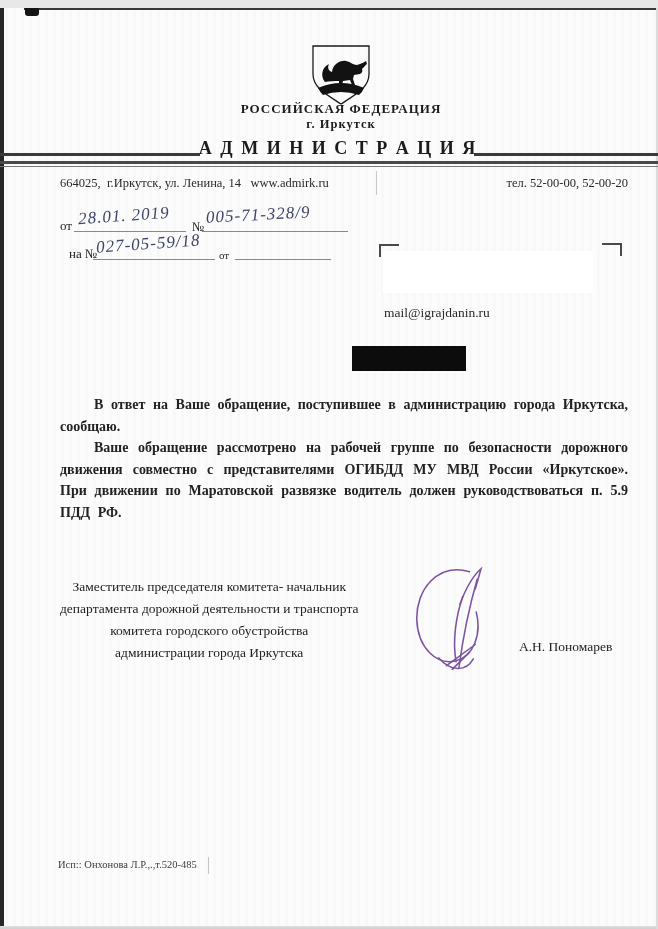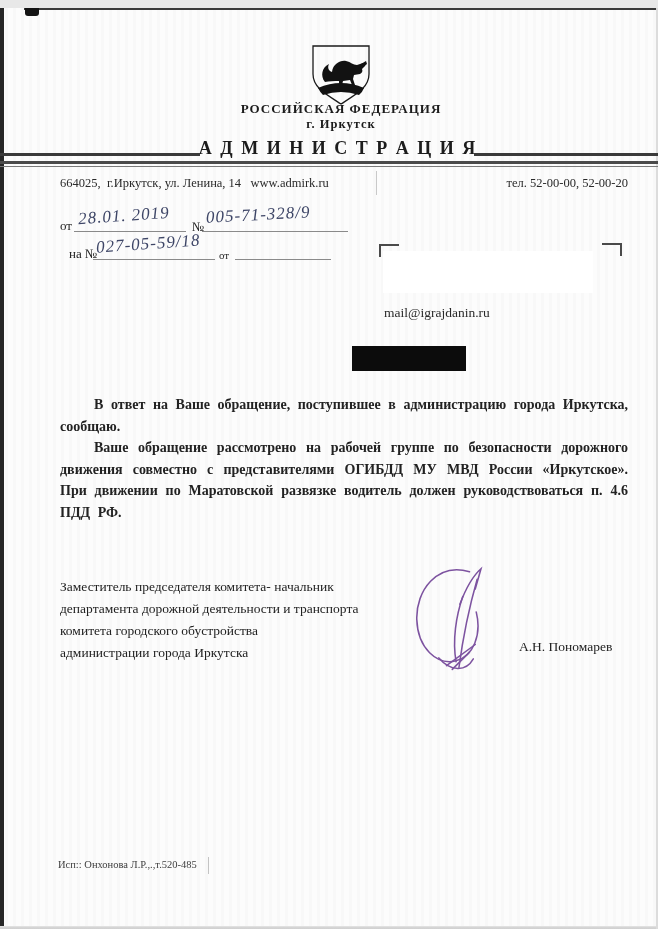--- a/index.html
+++ b/index.html
@@ -44,21 +44,21 @@
   .email{position:absolute;left:384px;top:297px;font-size:13.5px;color:#2a2a2a;}
   .redact-black{position:absolute;left:352px;top:338px;width:114px;height:25px;background:var(--redaction,#0c0c0c);}
 
   
   .body-text{position:absolute;left:60px;top:386px;width:568px;font-size:14px;line-height:21.5px;
     text-align:justify;color:#222;word-spacing:4px;font-weight:bold;}
   .body-text p{margin:0;text-indent:34px;}
 
   
   .sig-title{position:absolute;left:60px;top:568px;font-size:13.5px;line-height:22px;color:#222;}
-  .sig-title div{white-space:nowrap;}
+  .sig-title div{white-space:nowrap;text-align:center;}
   .sig-svg{position:absolute;left:408px;top:556px;width:100px;height:115px;}
   .sig-name{position:absolute;left:519px;top:631px;font-size:13.5px;color:#222;}
 
   
   .executor{position:absolute;left:58px;top:851px;font-size:10.5px;color:#3d3d3d;}
   .executor-tick{position:absolute;left:208px;top:849px;width:1px;height:17px;background:#c4c4c4;}
 </style>
 </head>
 <body>
 
@@ -104,21 +104,21 @@
   <div class="uline" style="left:235px;top:251px;width:96px;"></div>
 
   <div class="bracket tl"></div>
   <div class="bracket tr"></div>
   <div class="redact-white"></div>
   <div class="email">mail@igrajdanin.ru</div>
   <div class="redact-black"></div>
 
   <div class="body-text">
     <p>В ответ на Ваше обращение, поступившее в администрацию города Иркутска, сообщаю.</p>
-    <p>Ваше обращение рассмотрено на рабочей группе по безопасности дорожного движения совместно с представителями ОГИБДД МУ МВД России «Иркутское». При движении по Маратовской  развязке водитель должен руководствоваться п. 4.6 ПДД РФ.</p>
+    <p>Ваше обращение рассмотрено на рабочей группе по безопасности дорожного движения совместно с представителями ОГИБДД МУ МВД России «Иркутское». При движении по Маратовской  развязке водитель должен руководствоваться п. 5.9 ПДД РФ.</p>
   </div>
 
   <div class="sig-title">
     <div>Заместитель председателя комитета- начальник</div>
     <div>департамента дорожной деятельности и транспорта</div>
     <div>комитета городского обустройства</div>
     <div>администрации города Иркутска</div>
   </div>
 
   <svg class="sig-svg" viewBox="0 0 100 120">

